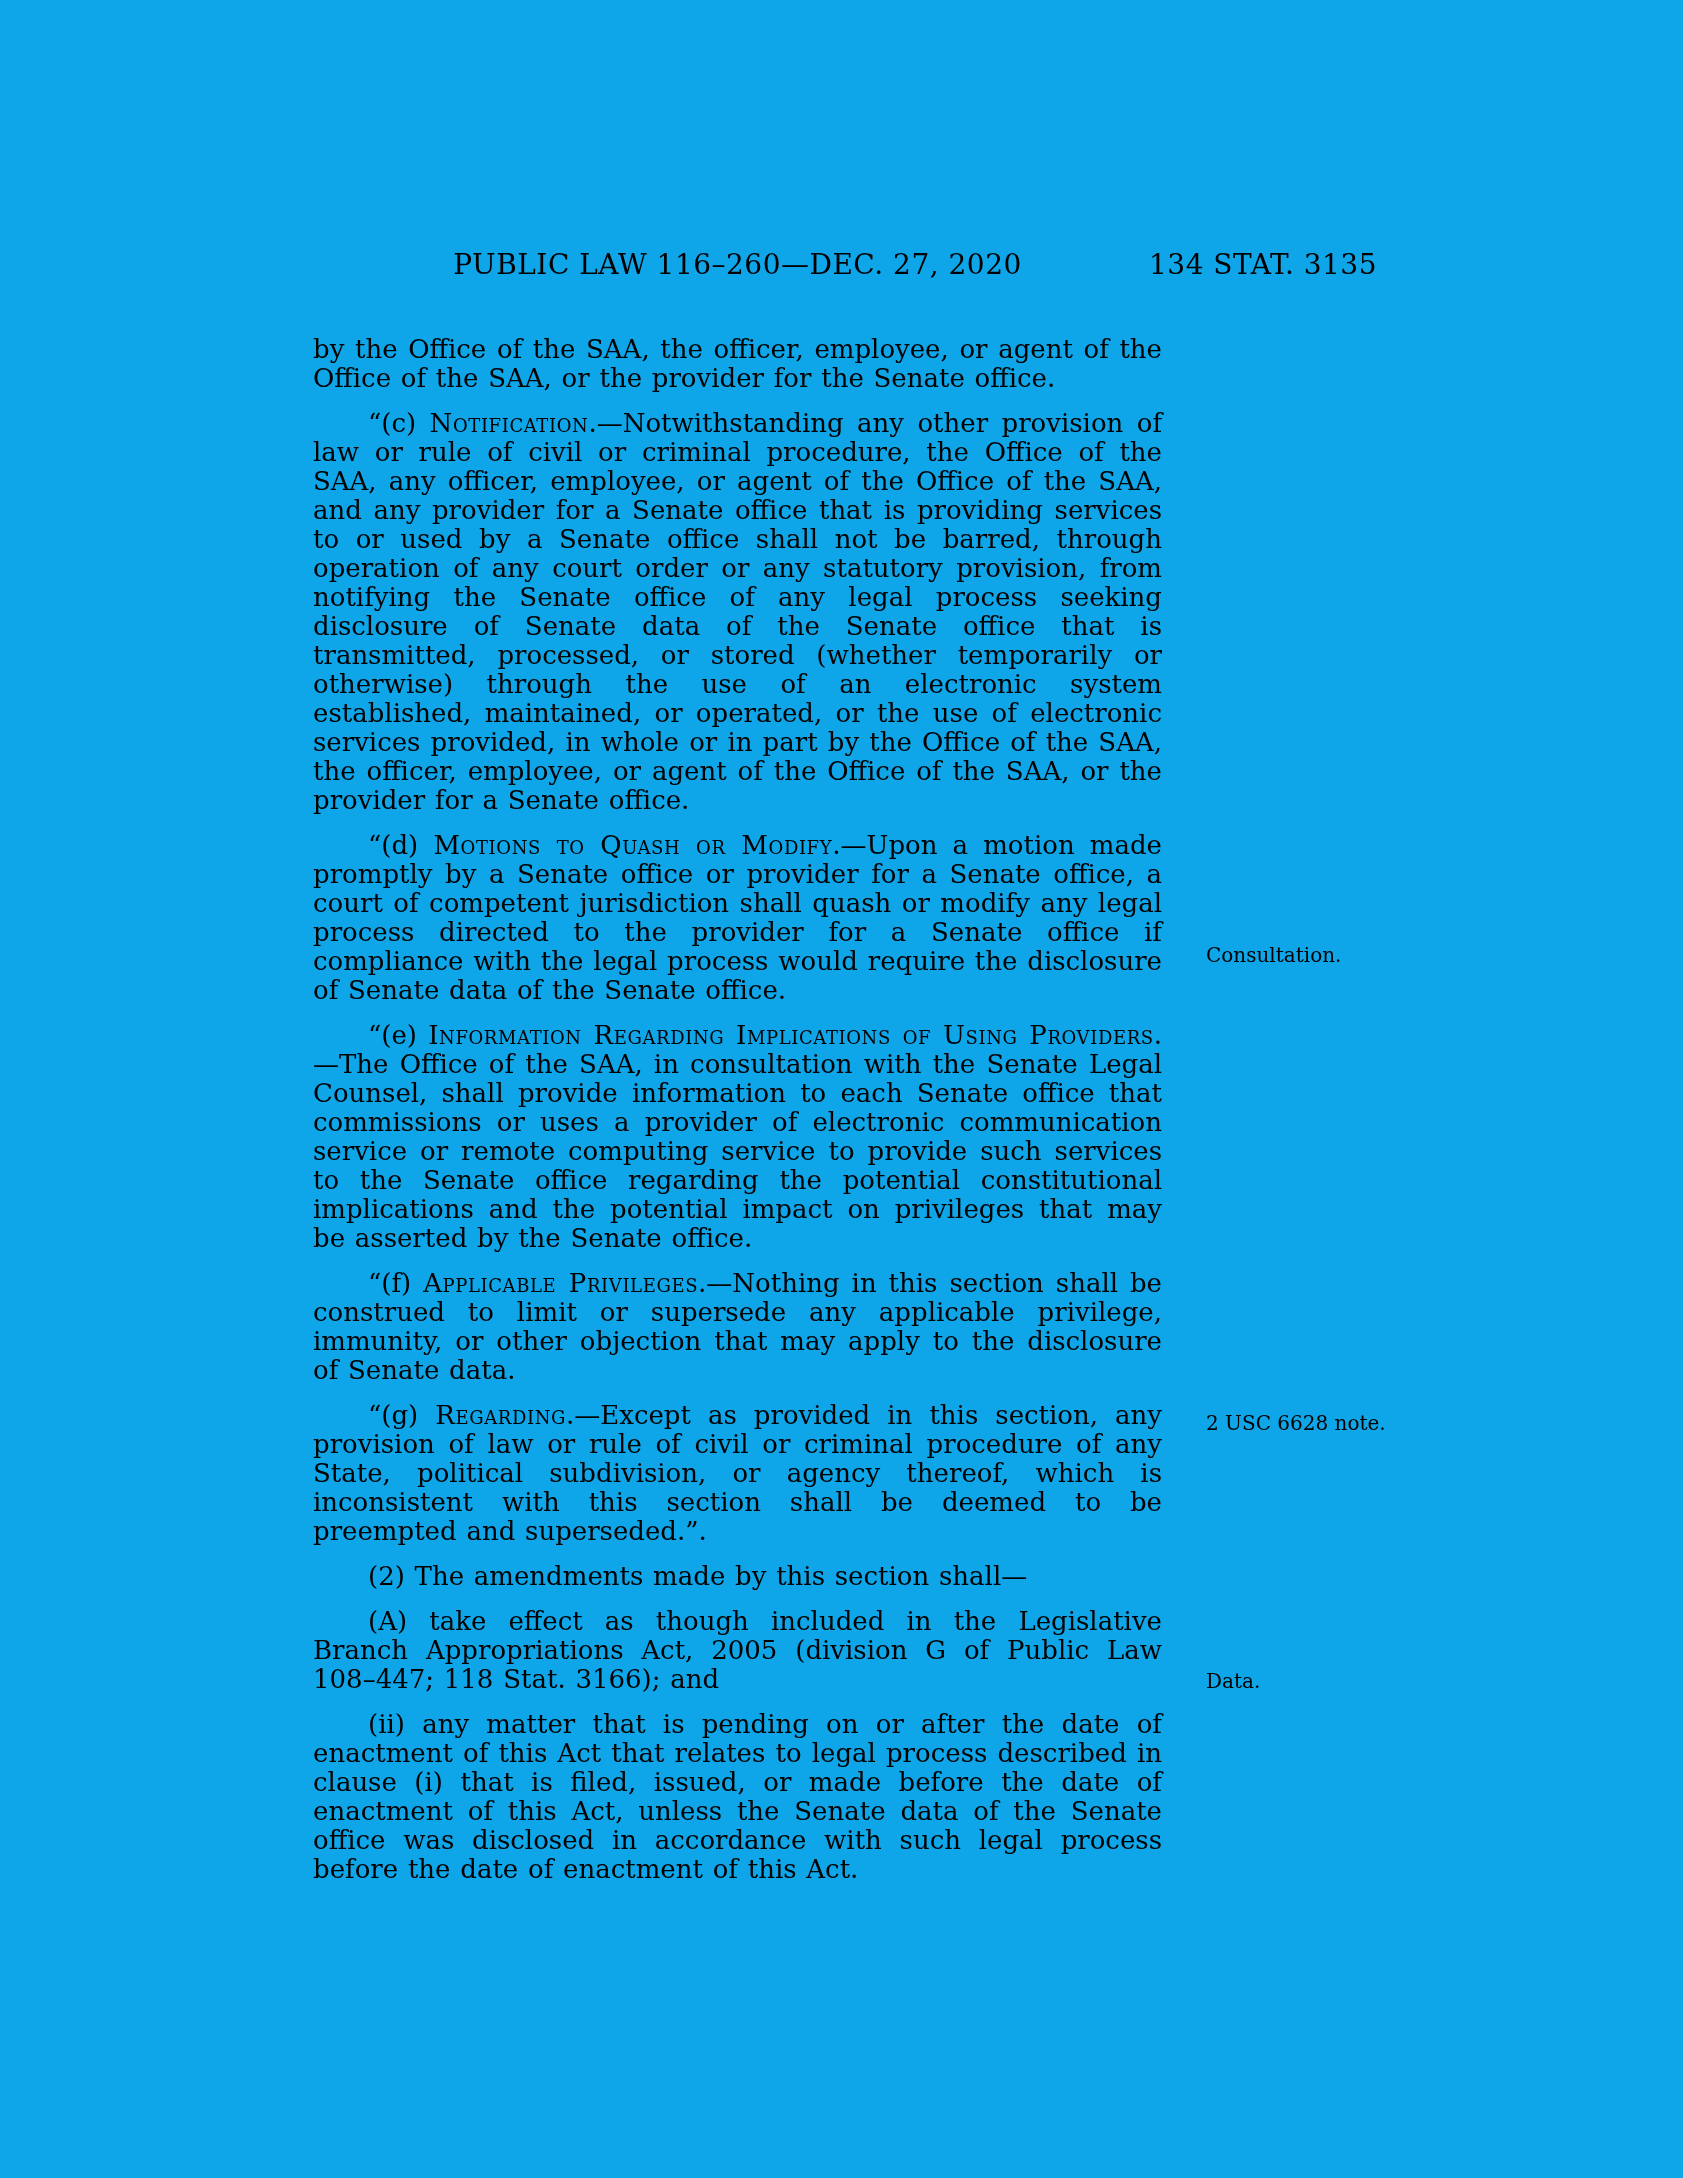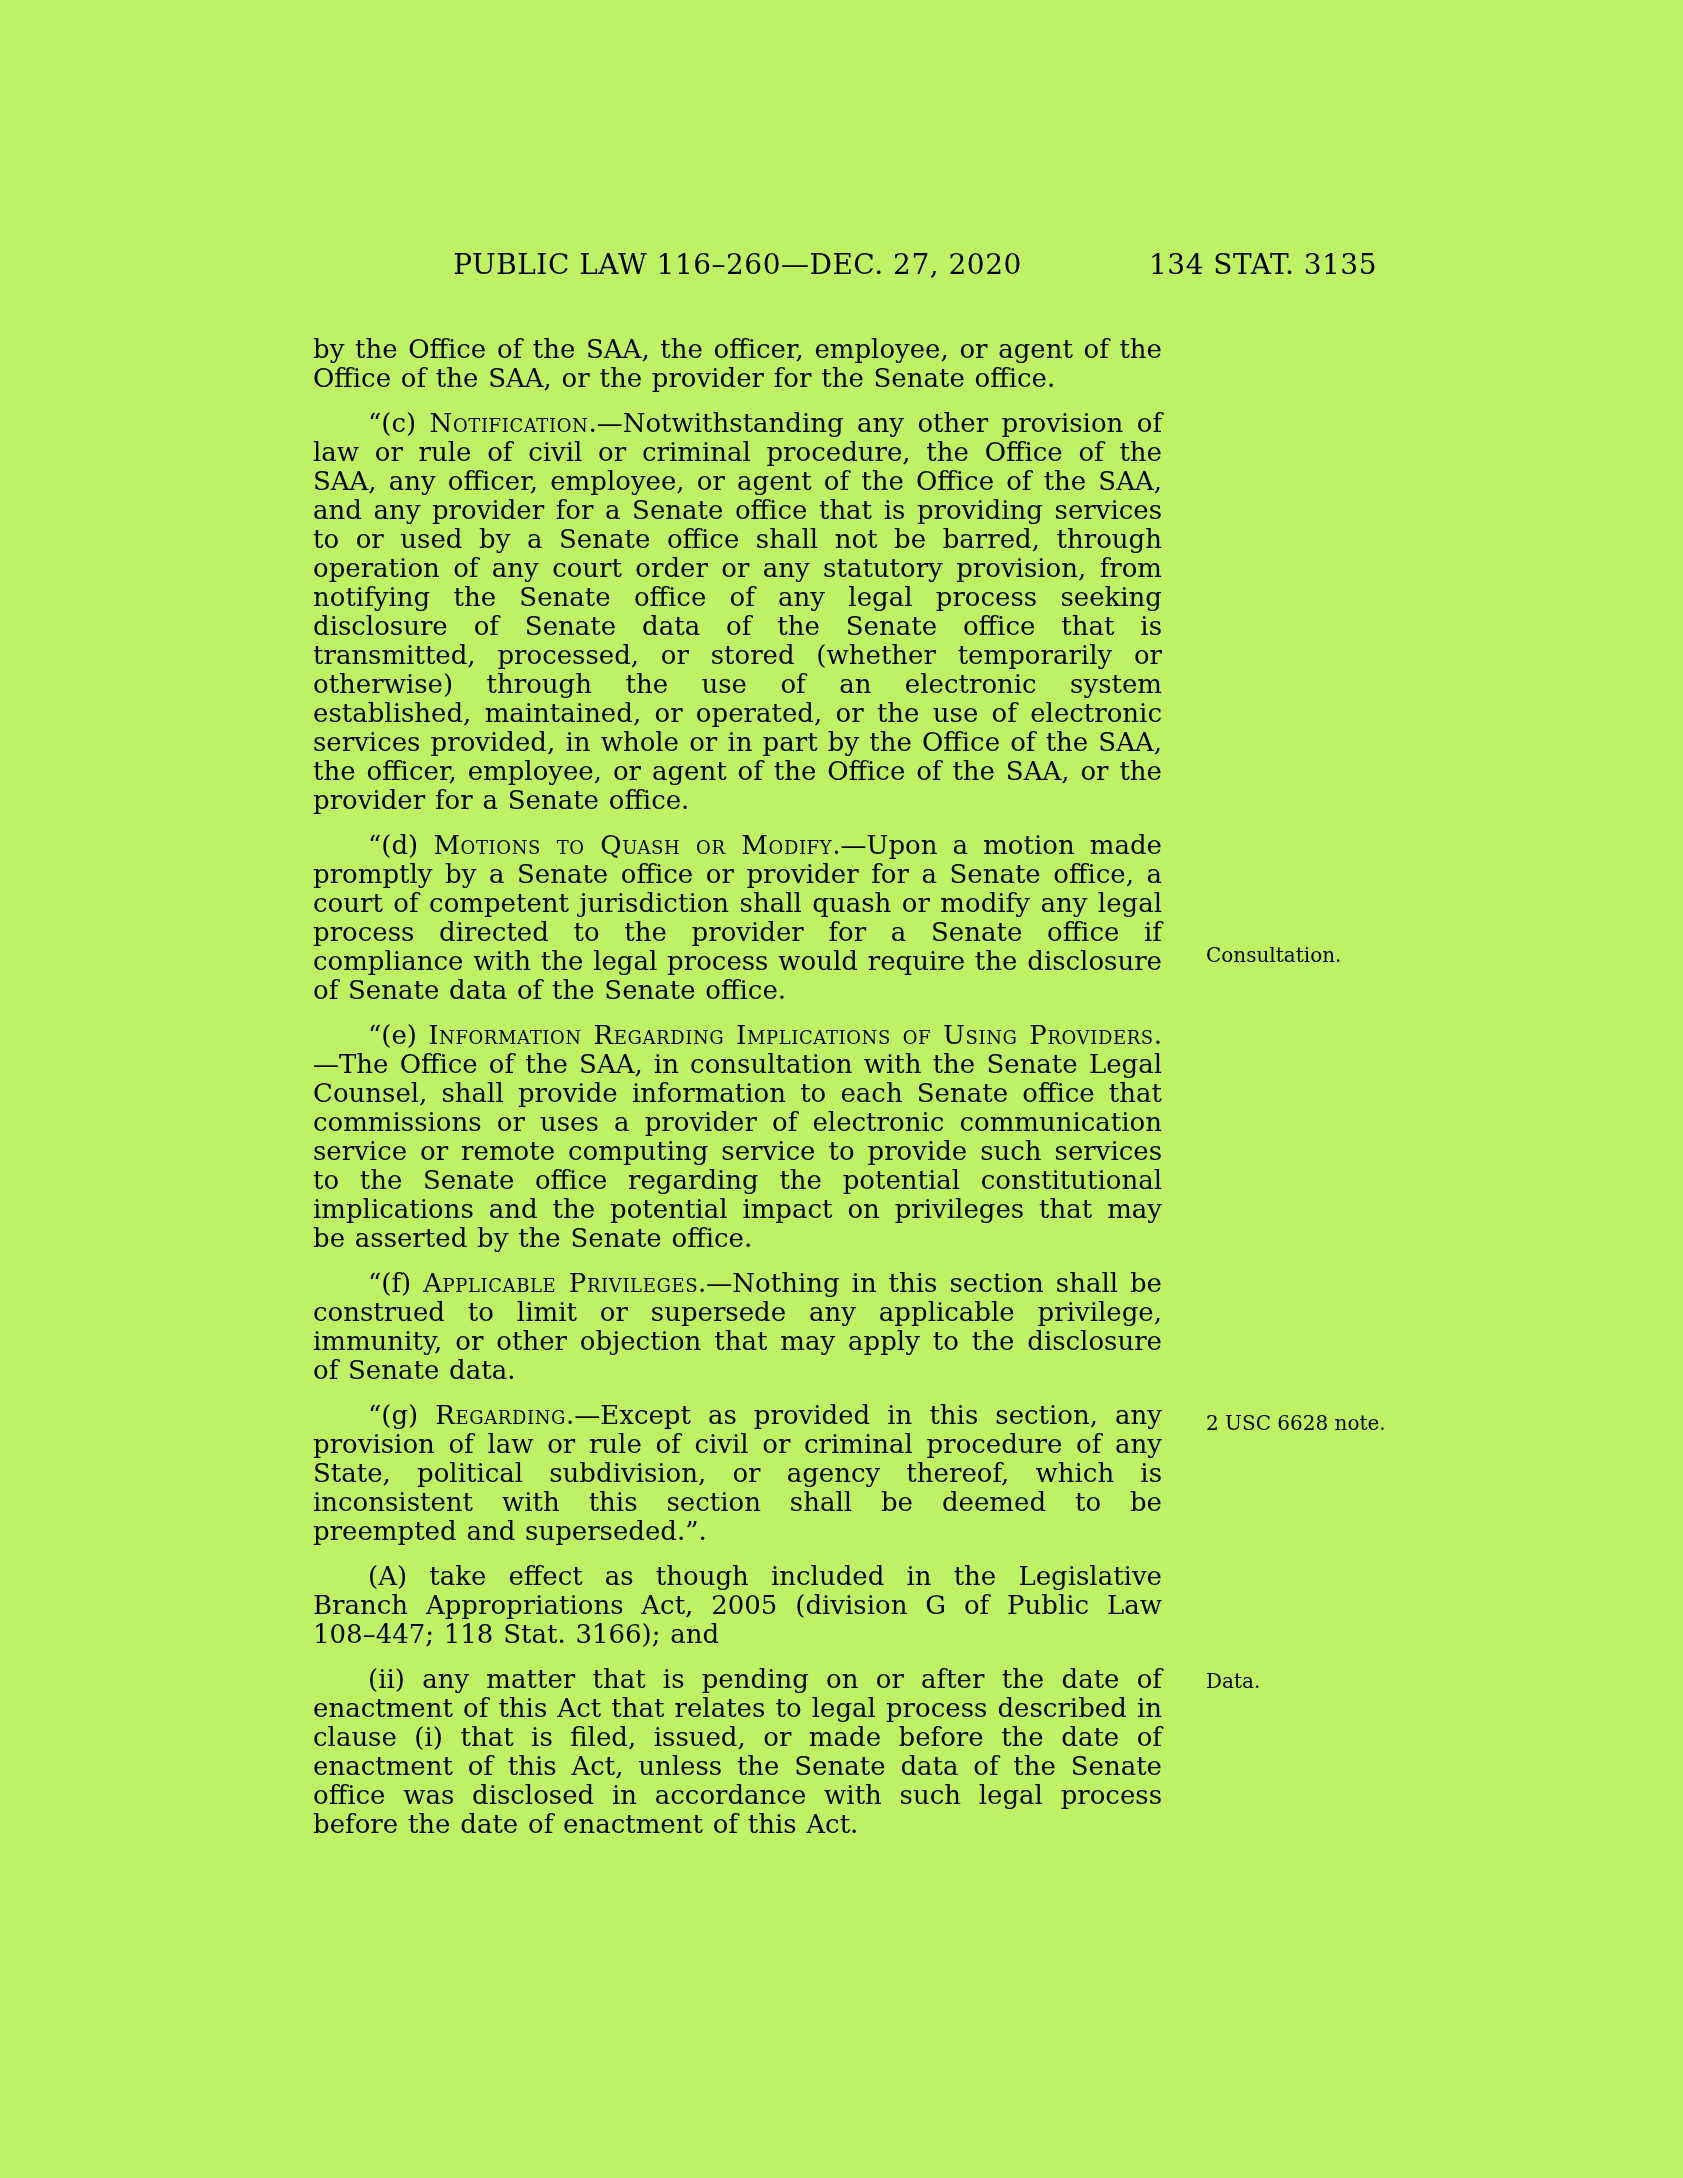--- a/index.html
+++ b/index.html
@@ -1,20 +1,20 @@
 <!DOCTYPE html>
 <html><head>
 <meta charset="utf-8">
 <style>
   html, body { margin: 0; padding: 0; background: #e8e8e8; }
   .page {
     position: relative;
     width: 1683px;
     height: 2178px;
-    background: #bef264;
+    background: #0ea5e9;
     font-family: "DejaVu Serif", "Liberation Serif", serif;
     color: #000000;
     overflow: hidden;
   }
   .law-title {
     position: absolute;
     left: 297px;
     top: 248px;
     width: 881px;
     text-align: center;
@@ -65,20 +65,21 @@
   <div class="law-title">PUBLIC LAW 116–260—DEC. 27, 2020</div>
   <div class="stat-page">134 STAT. 3135</div>
 
   <div class="body-col" id="body-text">
       <p class="para cont"><span>by the Office of the SAA, the officer, employee, or agent of the Office of the SAA, or the provider for the Senate office.</span></p>
       <p class="para lvl1"><span>“(c) </span><span class="sc">Notification</span><span>.—Notwithstanding any other provision of law or rule of civil or criminal procedure, the Office of the SAA, any officer, employee, or agent of the Office of the SAA, and any provider for a Senate office that is providing services to or used by a Senate office shall not be barred, through operation of any court order or any statutory provision, from notifying the Senate office of any legal process seeking disclosure of Senate data of the Senate office that is transmitted, processed, or stored (whether temporarily or otherwise) through the use of an electronic system established, maintained, or operated, or the use of electronic services provided, in whole or in part by the Office of the SAA, the officer, employee, or agent of the Office of the SAA, or the provider for a Senate office.</span></p>
       <p class="para lvl1"><span>“(d) </span><span class="sc">Motions to Quash or Modify</span><span>.—Upon a motion made promptly by a Senate office or provider for a Senate office, a court of competent jurisdiction shall quash or modify any legal process directed to the provider for a Senate office if compliance with the legal process would require the disclosure of Senate data of the Senate office.</span></p>
       <p class="para lvl1"><span>“(e) </span><span class="sc">Information Regarding Implications of Using Providers</span><span>.—The Office of the SAA, in consultation with the Senate Legal Counsel, shall provide information to each Senate office that commissions or uses a provider of electronic communication service or remote computing service to provide such services to the Senate office regarding the potential constitutional implications and the potential impact on privileges that may be asserted by the Senate office.</span></p>
       <p class="para lvl1"><span>“(f) </span><span class="sc">Applicable Privileges</span><span>.—Nothing in this section shall be construed to limit or supersede any applicable privilege, immunity, or other objection that may apply to the disclosure of Senate data.</span></p>
       <p class="para lvl1"><span>“(g) </span><span class="sc">Regarding</span><span>.—Except as provided in this section, any provision of law or rule of civil or criminal procedure of any State, political subdivision, or agency thereof, which is inconsistent with this section shall be deemed to be preempted and superseded.”.</span></p>
+      <p class="para lvl1"><span>(2) The amendments made by this section shall—</span></p>
       <p class="para lvl2"><span>(A) take effect as though included in the Legislative Branch Appropriations Act, 2005 (division G of Public Law 108–447; 118 Stat. 3166); and</span></p>
       <p class="para lvl3"><span>(ii) any matter that is pending on or after the date of enactment of this Act that relates to legal process described in clause (i) that is filed, issued, or made before the date of enactment of this Act, unless the Senate data of the Senate office was disclosed in accordance with such legal process before the date of enactment of this Act.</span></p>
     </div>
 
   <div class="margin-note" id="note-0" style="top: 944px;">Consultation.</div>
   <div class="margin-note" id="note-1" style="top: 1412px;">2 USC 6628 note.</div>
   <div class="margin-note" id="note-2" style="top: 1670px;">Data.</div>
 </div>
 
 

